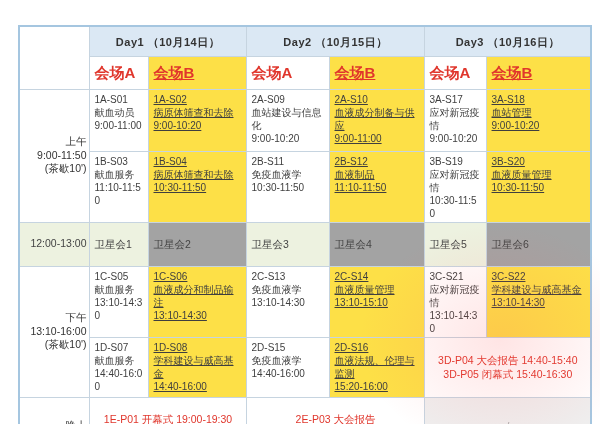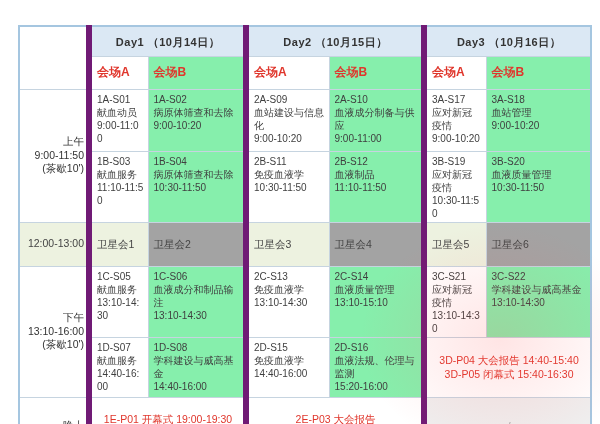--- a/index.html
+++ b/index.html
@@ -27,38 +27,38 @@
   td {
     border: 1px solid #c6d4e0;
     vertical-align: top;
     padding: 3px 4px 2px 5px;
     font-size: 10px;
     color: #3f3f3f;
     line-height: 1.3;
     overflow: hidden;
     word-break: break-all;
   }
-  td.day-start { border-left: 6px solid #701a75; }
+  td.day-start { border-left: 1px solid #701a75; }
   td.day-header {
     background: #dbe8f4;
     text-align: center;
     vertical-align: middle;
     font-weight: bold;
     color: #333333;
     font-size: 11px;
     letter-spacing: 0.5px;
   }
   td.venue-cell {
     color: #e0362c;
     font-weight: bold;
     vertical-align: middle;
-    font-size: 12px;
-    background: #ffffff;
-  }
-  td.col-b { background: #86efac; }
+    font-size: 15px;
+    background: #ffffff;
+  }
+  td.col-b { background: #fde047; text-decoration: underline; }
   td.time-cell {
     text-align: right;
     vertical-align: middle;
     color: #333333;
     font-size: 10.5px;
     background: #ffffff;
     padding: 2px;
   }
   tr.sat-row td {
     vertical-align: middle;

